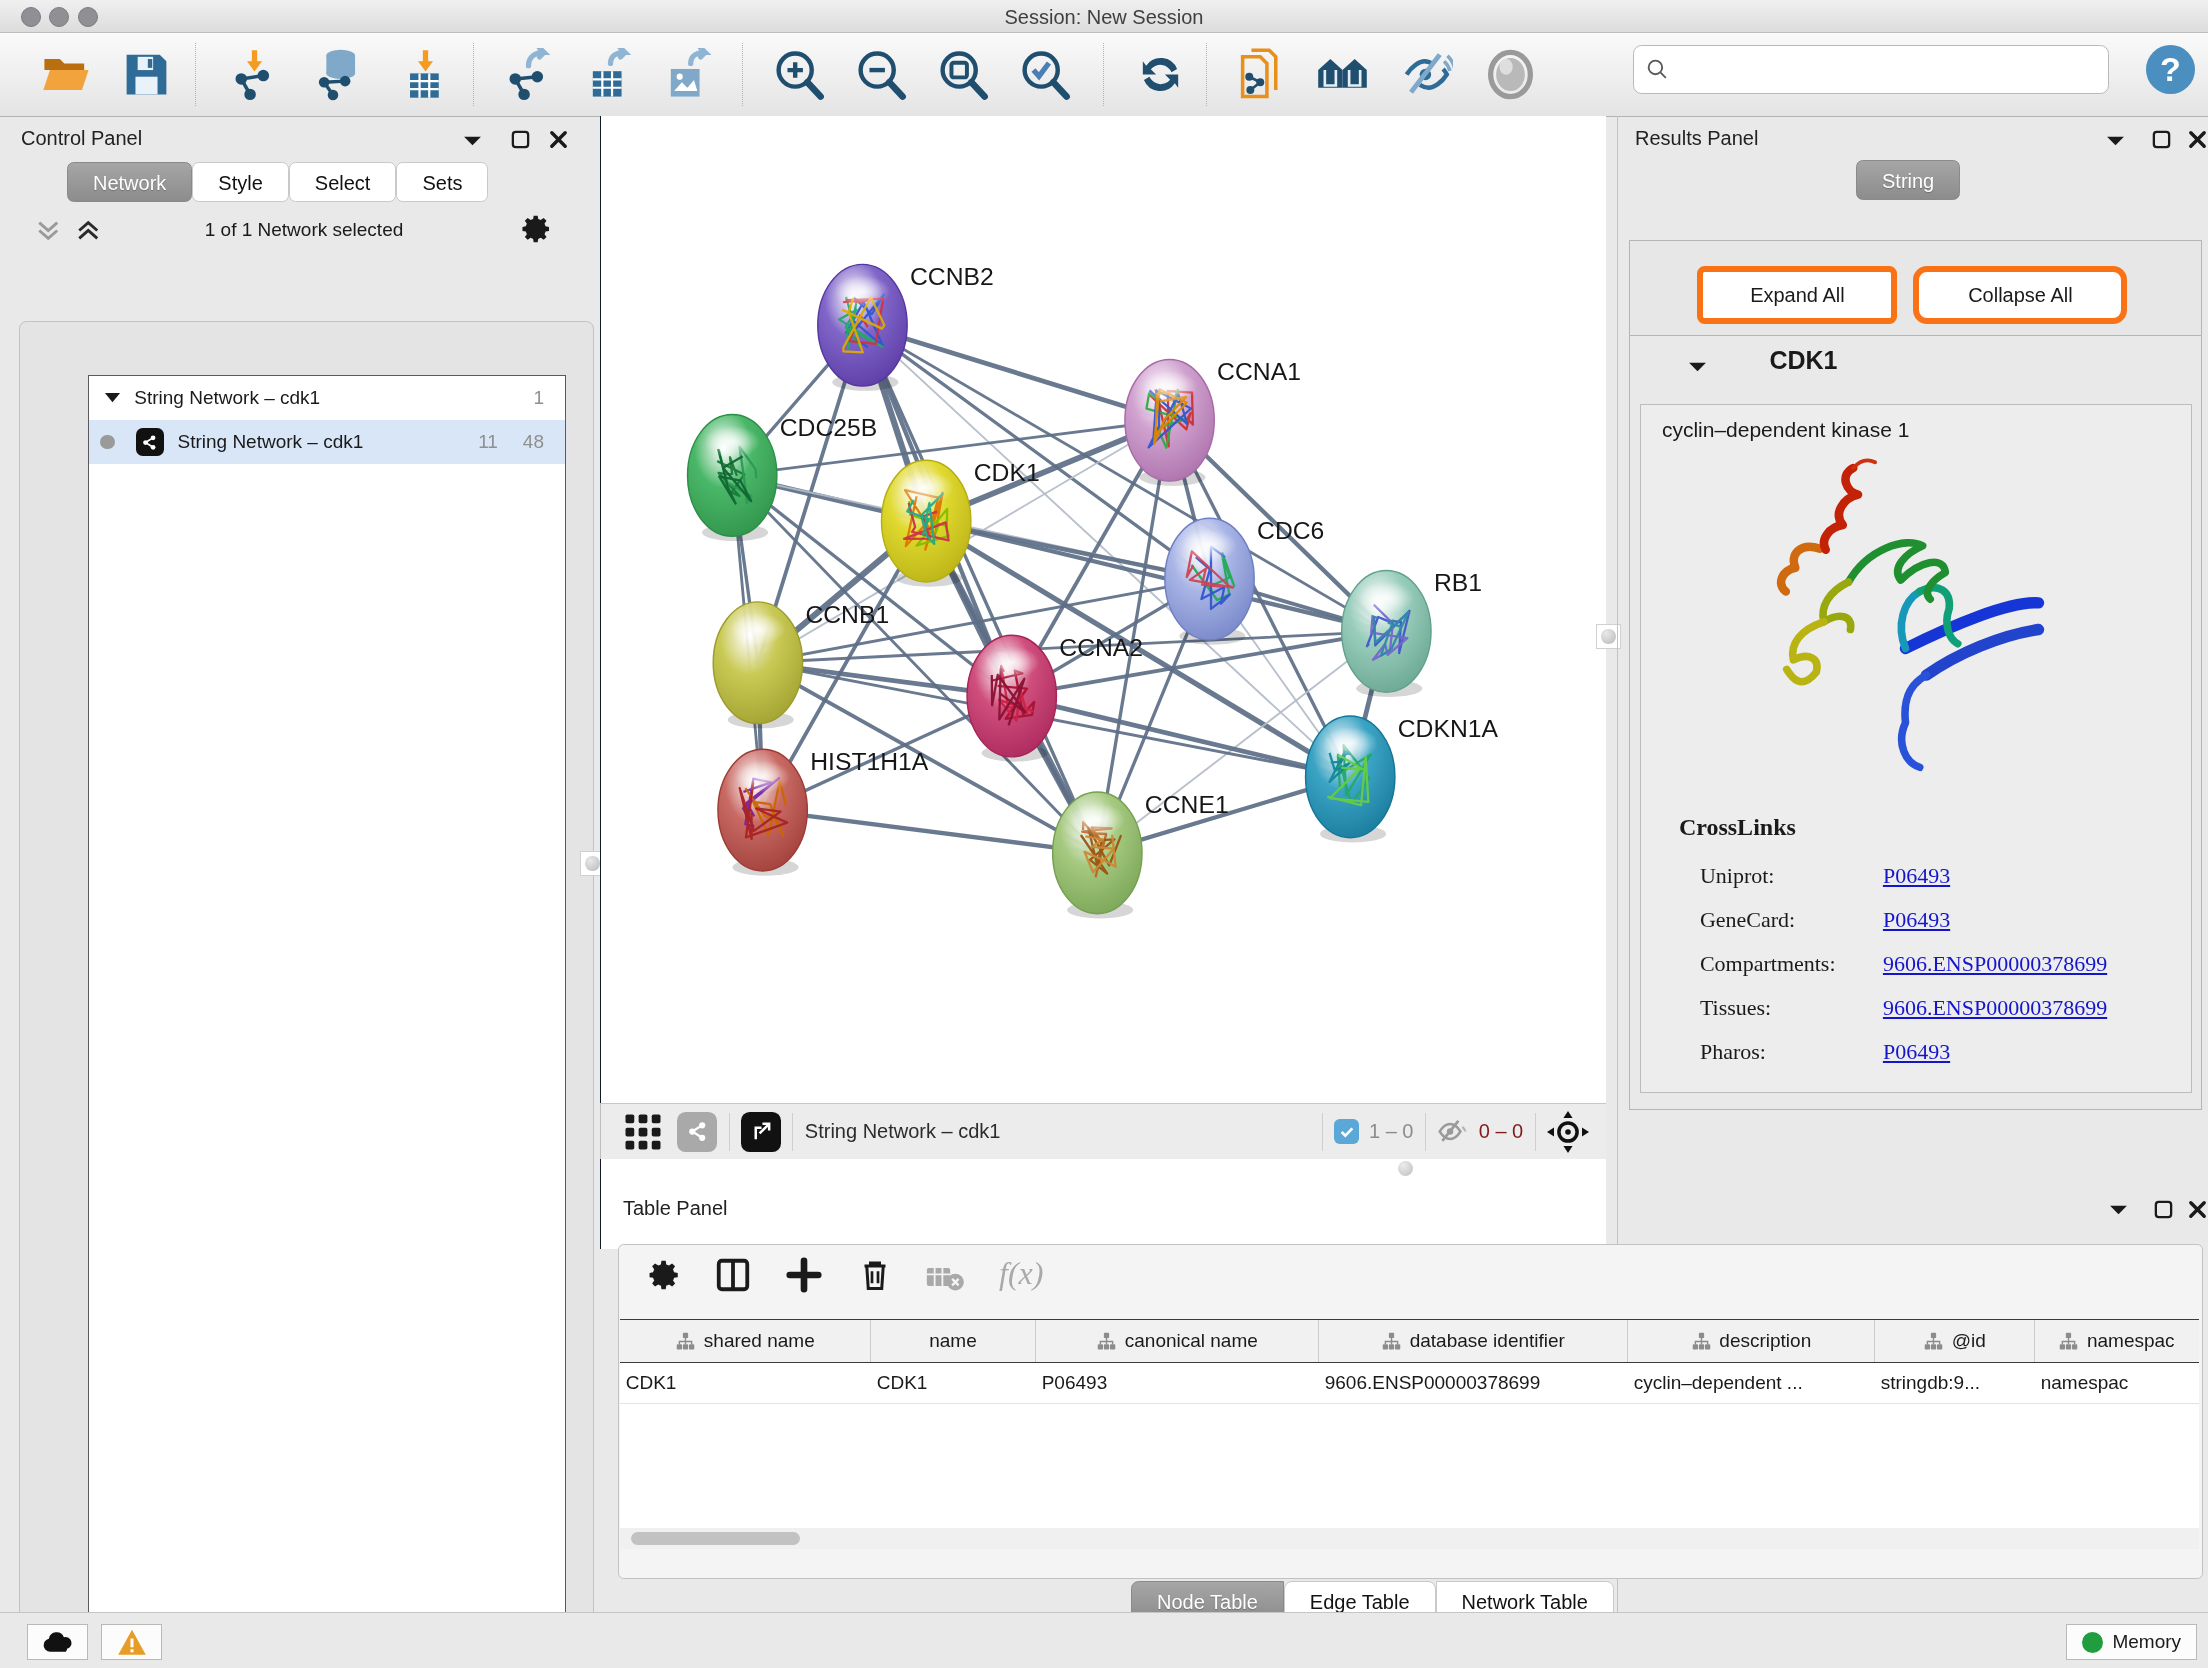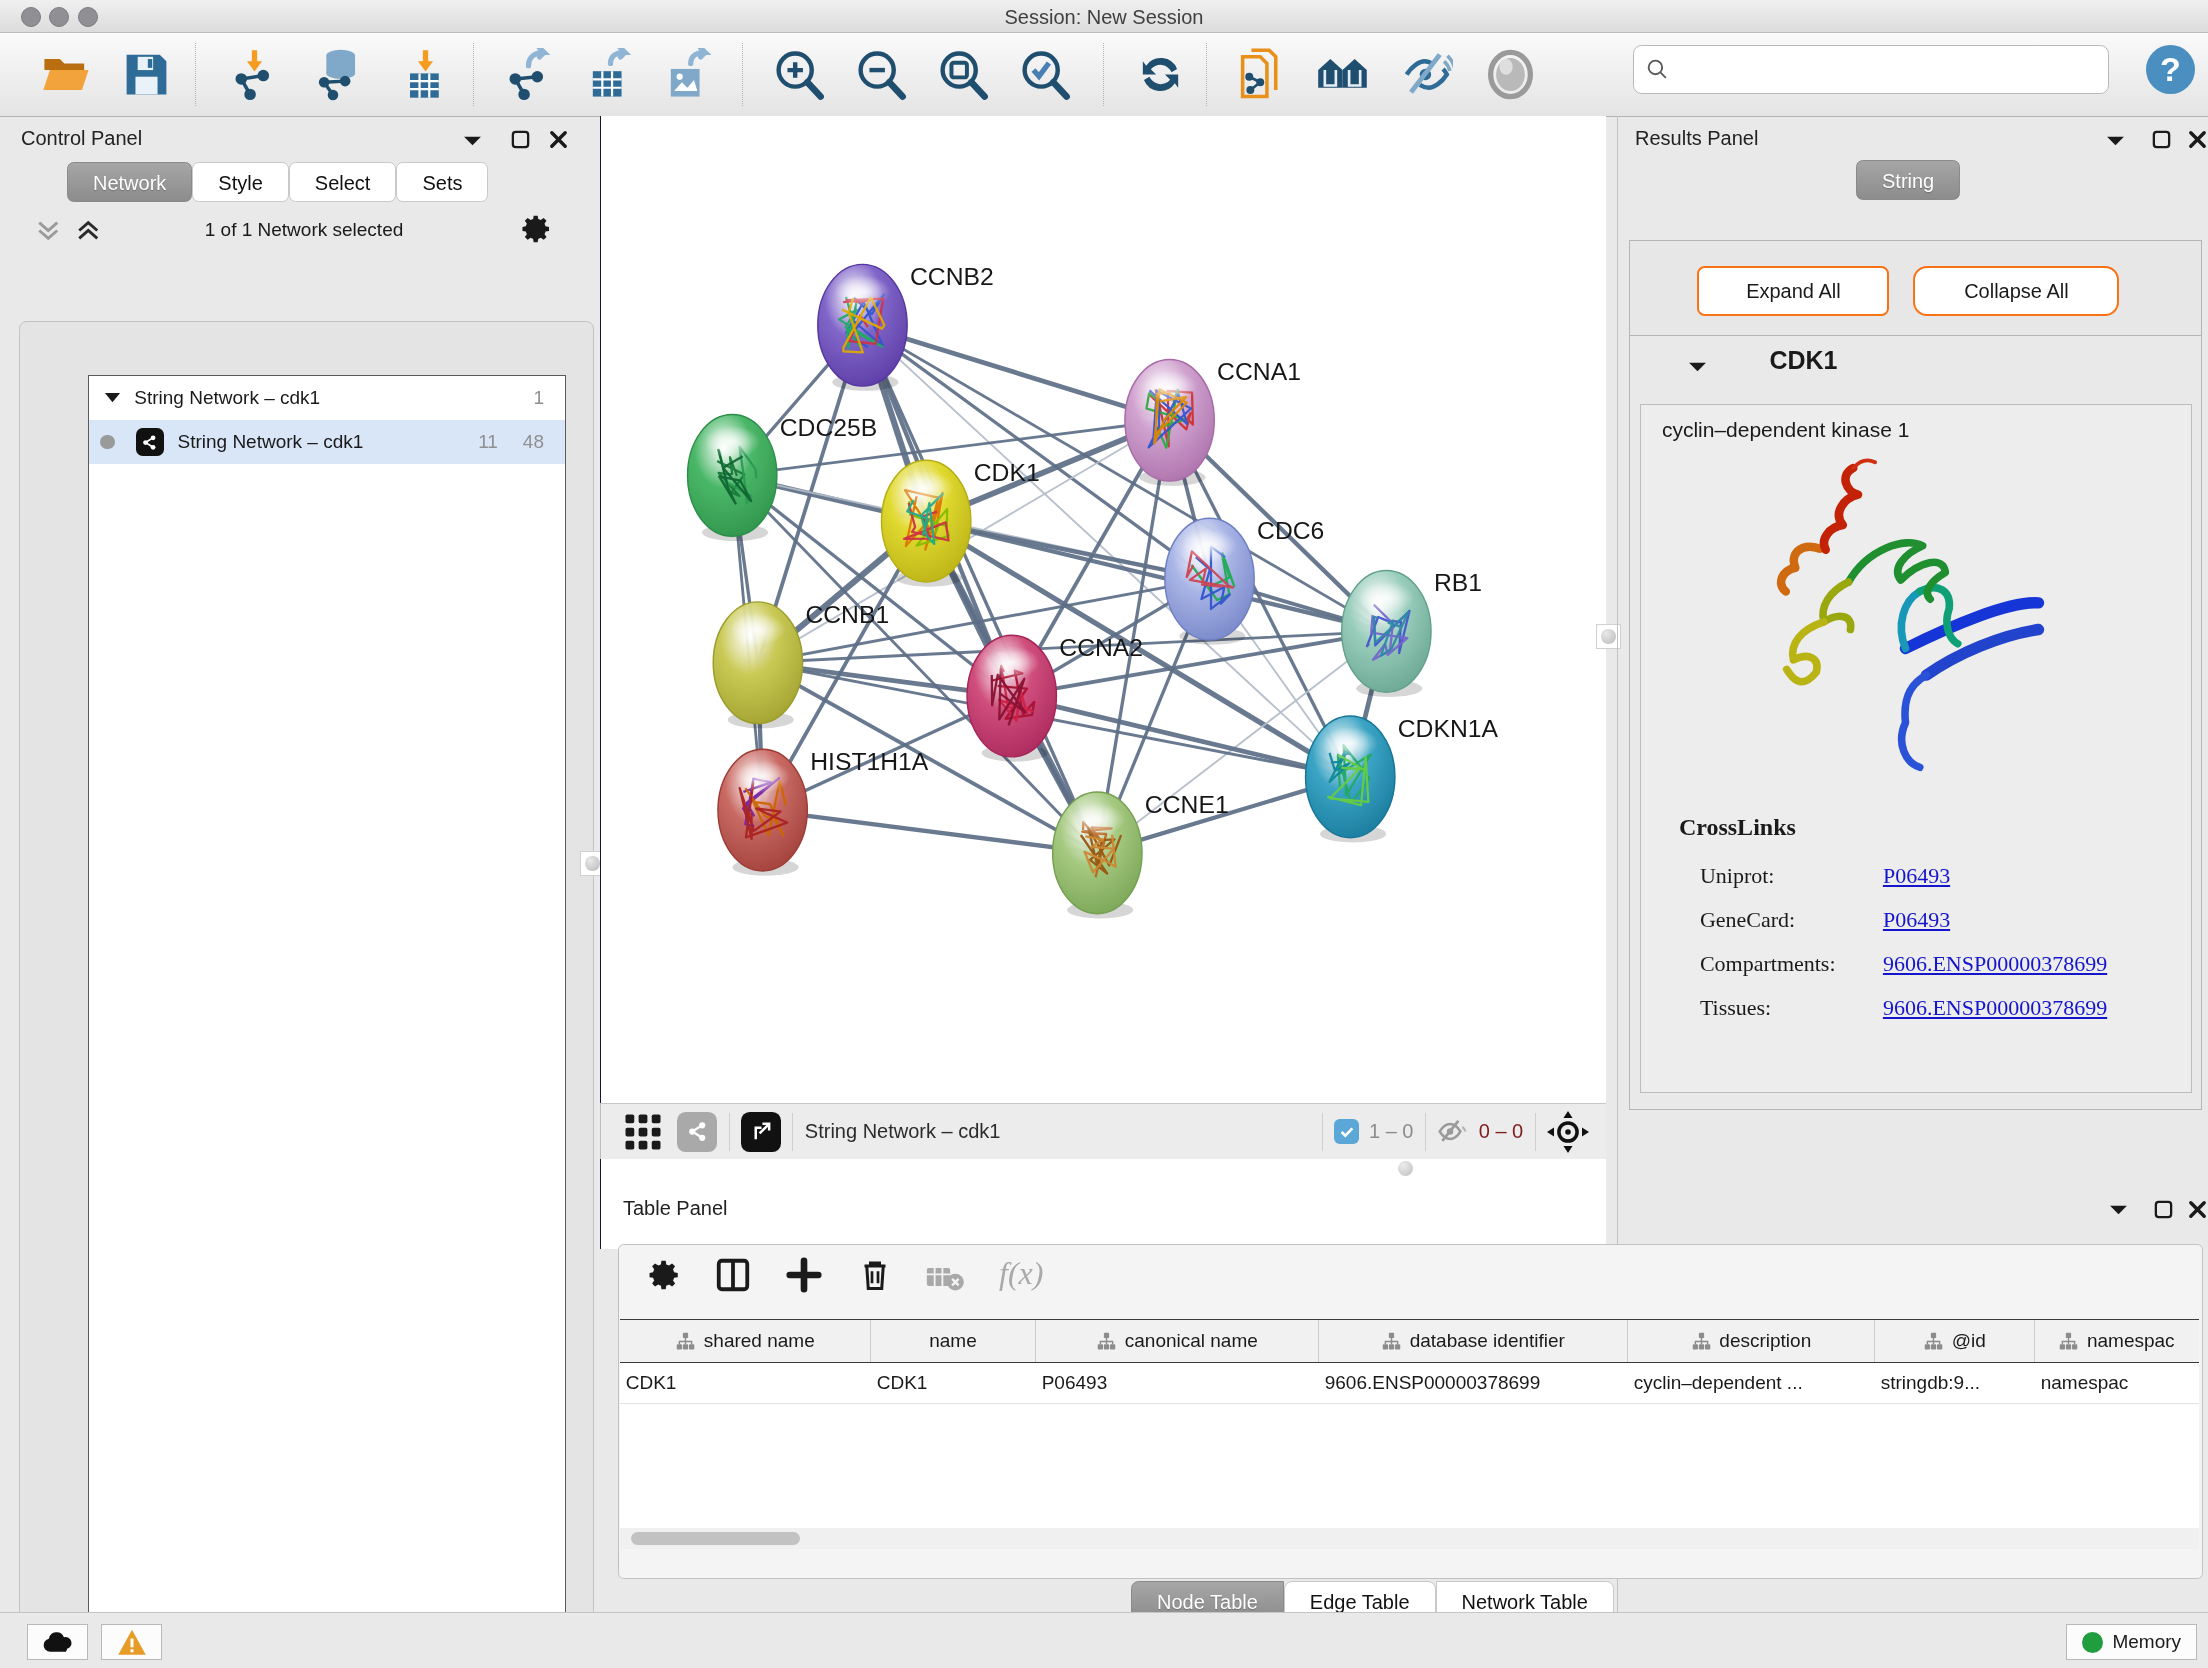--- a/index.html
+++ b/index.html
@@ -39,21 +39,21 @@
   .stringapp{width:28.5px;height:28.5px;border-radius:6.7px;background:#111;display:inline-flex;align-items:center;justify-content:center;}
   
   .netcanvas{left:600px;top:116px;width:1005px;height:1133px;background:#fff;border-left:1px solid #0f172a;}
   .netbar{left:600px;top:1103px;width:1005px;height:55px;background:#ececec;
     border-top:1px solid #c6c6c6;border-left:1px solid #bdbdbd;display:flex;align-items:center;}
   .nbsep{height:38px;border-left:1px solid #cfcfcf;margin:0 11.4px;}
   .handle{width:23px;height:23px;background:#fff;border:1px solid #d0d0d0;display:flex;align-items:center;justify-content:center;}
   .handle i{width:14.3px;height:14.3px;border-radius:50%;background:radial-gradient(circle at 35% 30%,#e8e8e8,#b9b9b9);display:block;}
   
   .rp-box{background:#e7e7e7;border:1px solid #b5b5b5;}
-  .btn{background:#fff;border:2px solid #f97316;border-radius:7.6px;font-size:20px;
+  .btn{background:#fff;border:6px solid #f97316;border-radius:7.6px;font-size:20px;
     display:inline-flex;align-items:center;justify-content:center;}
   .rp-inner{background:#ededed;border:1px solid #bcbcbc;}
   .serif{font-family:"Liberation Serif",serif;}
   .xlink{color:#1515cc;text-decoration:underline;}
   
   .tp-box{left:618px;top:1225px;width:1583px;height:333px;background:#f4f4f4;
     border:1px solid #c2c2c2;border-radius:5.7px;}
   .thead{display:flex;background:#f1f1f1;border-top:1.9px solid #3a3a3a;border-bottom:1.9px solid #3a3a3a;height:42px;}
   .th{display:flex;align-items:center;justify-content:center;gap:7.6px;font-size:19px;border-right:1px solid #cccccc;box-sizing:border-box;overflow:hidden;white-space:nowrap;}
   .td{font-size:19px;display:flex;align-items:center;padding-left:5.7px;box-sizing:border-box;overflow:hidden;white-space:nowrap;}
@@ -593,20 +593,21 @@
           <path d="M95,20 C102,12 110,10 118,14" stroke="#d03010" stroke-width="4"></path>
         </g>
       </svg>
 
       <div class="abs serif" style="left:38px;top:409px;font-size:24px;font-weight:bold;">CrossLinks</div>
       <div class="abs serif" style="left:59px;top:449px;width:476px;font-size:22px;line-height:44px;">
         <div><span style="display:inline-block;width:183px;">Uniprot:</span><span class="xlink">P06493</span></div>
         <div><span style="display:inline-block;width:183px;">GeneCard:</span><span class="xlink">P06493</span></div>
         <div><span style="display:inline-block;width:183px;">Compartments:</span><span class="xlink">9606.ENSP00000378699</span></div>
         <div><span style="display:inline-block;width:183px;">Tissues:</span><span class="xlink">9606.ENSP00000378699</span></div>
+        <div><span style="display:inline-block;width:183px;">Pharos:</span><span class="xlink">P06493</span></div>
       </div>
     </div>
   </div>
 </div>
 
 <div class="abs" style="left:600px;top:1172px;width:1608px;height:440px;margin-top:19px;">
   <div class="abs panelhead" style="left:23px;top:5.7px;">Table Panel</div>
   <svg class="abs" style="left:1508px;top:11.4px;" width="21" height="15" viewBox="0 0 22 16">
       <path d="M2 4l9 9 9-9z" fill="#1a1a1a"></path>
     </svg>

